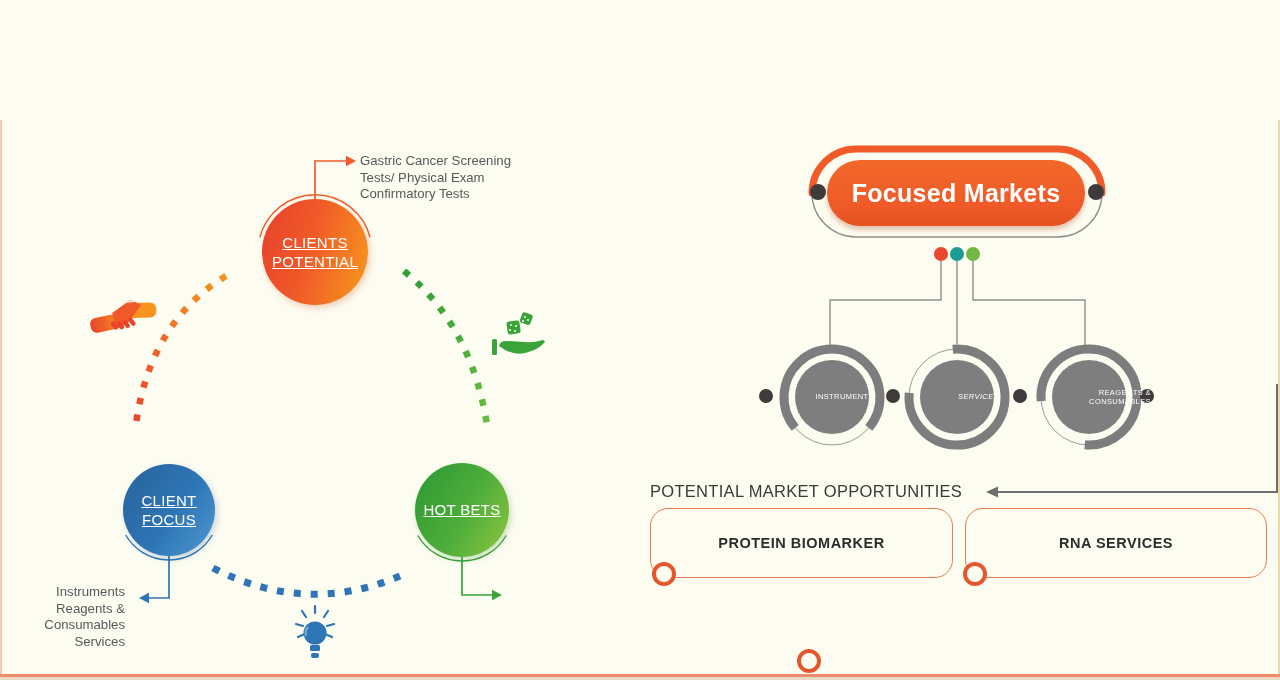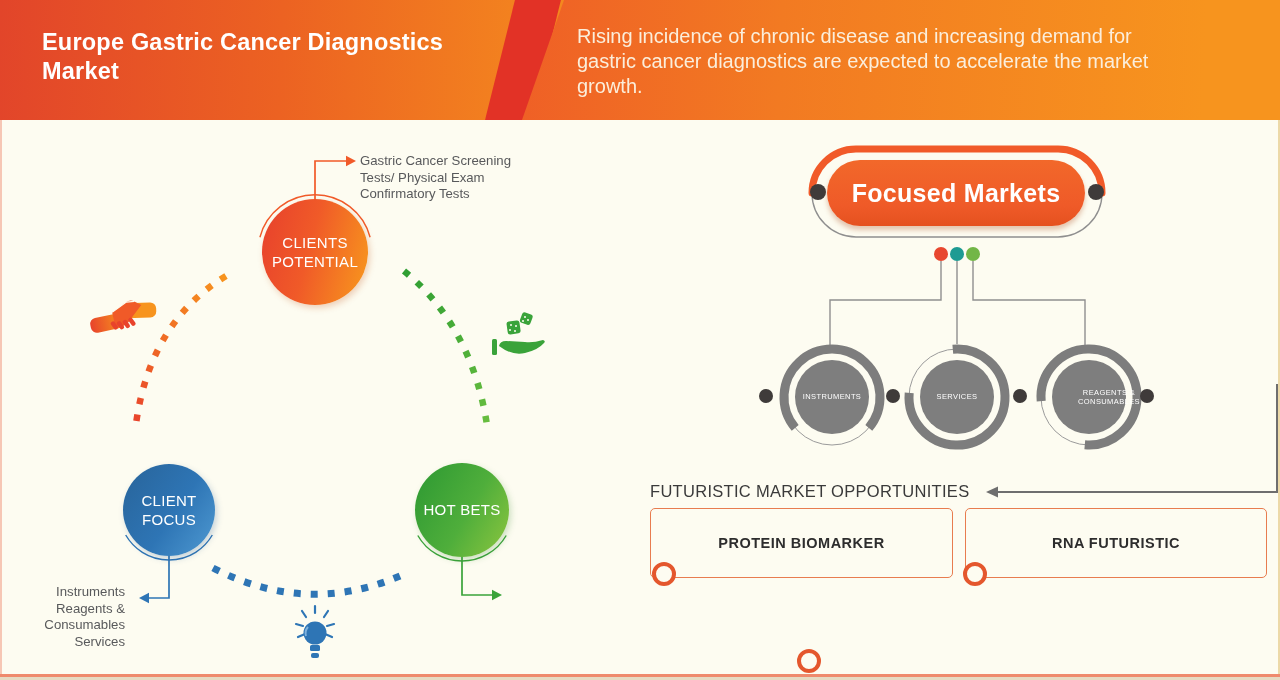--- a/index.html
+++ b/index.html
@@ -31,68 +31,62 @@
             text-align:center; color:#fff; font-size:15px; line-height:1.3; letter-spacing:0.3px; }
   .bubble-cp { left:262px; top:199px; width:106px; height:106px;
             background:linear-gradient(105deg,#e8432c 5%,#f05a28 45%,#f7941e 95%);
             box-shadow:2px 3px 6px rgba(190,80,20,0.25); }
   .bubble-cf { left:123px; top:464px; width:92px; height:92px;
             background:linear-gradient(125deg,#29679f 10%,#2e75b5 55%,#4f9ad2 100%);
             box-shadow:2px 3px 6px rgba(40,90,150,0.25); }
   .bubble-hb { left:415px; top:463px; width:94px; height:94px;
             background:linear-gradient(120deg,#2f9a33 5%,#4fae3b 55%,#8dc63f 100%);
             box-shadow:2px 3px 6px rgba(60,140,50,0.25); }
-  .bubble span { width:86%; }
+  .bubble span { width:86%;text-decoration:underline; }
 
   
   .note { position:absolute; font-size:13.2px; line-height:16.5px; color:#58595b; }
   .note-cp { left:360px; top:153px; width:176px; }
   .note-cf { left:13px;  top:584px; width:112px; text-align:right; }
   .note-hb { left:505px; top:585px; width:192px; }
 
   
   .fm-pill { position:absolute; left:827px; top:160px; width:258px; height:66px; border-radius:33px;
             background:linear-gradient(180deg,#f2682a 0%,#ef5a28 70%,#e5511f 100%);
             box-shadow:0 4px 5px rgba(170,70,20,0.30);
             display:flex; align-items:center; justify-content:center;
             color:#ffffff; font-weight:bold; font-size:25px; letter-spacing:0.3px; }
 
   
-  .seg-label { position:absolute; width:84px; text-align:center; color:#ffffff;
+  .seg-label { position:absolute; width:84px; text-align:right; color:#ffffff;
             font-size:7.5px; line-height:9px; letter-spacing:0.4px; }
   .seg-1 { left:790px; top:392px; }
-  .seg-2 { left:915px; top:392px; }
+  .seg-2 { left:915px; top:392px;font-style:italic; }
   .seg-3 { left:1047px; top:388px;margin-left:20px; }
 
   
   .fut-heading { position:absolute; left:650px; top:482px; width:345px;
             font-size:16.5px; color:#3a3a3a; letter-spacing:0.3px; }
-  .opp-box { position:absolute; border:1.6px solid #e87c4f; border-radius:5px; background:transparent;
+  .opp-box { position:absolute; border:1.6px solid #e87c4f; border-radius:18px; background:transparent;
             display:flex; align-items:center; justify-content:center;
             font-weight:bold; font-size:14.5px; color:#2d2d2d; letter-spacing:0.5px; }
   .opp-protein { left:650px; top:508px; width:303px; height:70px; }
   .opp-rna     { left:965px; top:508px; width:302px; height:70px; }
   .opp-dna     { left:795px; top:595px; width:303px; height:71px; }
   .opp-ring { position:absolute; width:24px; height:24px; border:4px solid #e4572d; border-radius:50%;
             background:#fdfcf1; }
   .ring-protein { left:652px; top:562px; }
   .ring-rna     { left:963px; top:562px; }
   .ring-dna     { left:797px; top:649px; }
 </style>
 </head>
 <body>
 
 <div class="stage">
 
-  <div class="header">
-    <div class="header-stripe"></div>
-    <div class="header-right"></div>
-    <div class="header-title">Europe Gastric Cancer Diagnostics Market</div>
-    <div class="header-subtitle">Rising incidence of chronic disease and increasing demand for gastric cancer diagnostics are expected to accelerate the market growth.</div>
-  </div>
 
   <svg class="overlay" viewBox="0 0 1280 680">
     <defs>
       <linearGradient id="arcOrange" x1="226" y1="276" x2="136" y2="424" gradientUnits="userSpaceOnUse">
         <stop offset="0" stop-color="#f7941e"></stop>
           <stop offset="1" stop-color="#e8432c"></stop>
       </linearGradient>
       <linearGradient id="arcGreen" x1="404" y1="271" x2="488" y2="432" gradientUnits="userSpaceOnUse">
         <stop offset="0" stop-color="#2f9e33"></stop>
           <stop offset="1" stop-color="#6abf3f"></stop>
@@ -226,27 +220,27 @@
   <div class="note note-cf">Instruments Reagents &amp; Consumables Services</div>
 
   <div class="fm-pill">
     <span>Focused Markets</span>
   </div>
 
   <div class="seg-label seg-1">INSTRUMENTS</div>
   <div class="seg-label seg-2">SERVICES</div>
   <div class="seg-label seg-3">REAGENTS &amp; CONSUMABLES</div>
 
-  <div class="fut-heading">FUTURISTIC MARKET OPPORTUNITIES</div>
+  <div class="fut-heading">POTENTIAL MARKET OPPORTUNITIES</div>
 
   <div class="opp-box opp-protein">
     <span>PROTEIN BIOMARKER</span>
   </div>
   <div class="opp-box opp-rna">
-    <span>RNA FUTURISTIC</span>
+    <span>RNA SERVICES</span>
   </div>
 
   <div class="opp-ring ring-protein"></div>
   <div class="opp-ring ring-rna"></div>
   <div class="opp-ring ring-dna"></div>
 
   <div class="edge-left"></div>
   <div class="edge-right"></div>
   <div class="edge-bottom"></div>
   <div class="edge-bottom2"></div>

